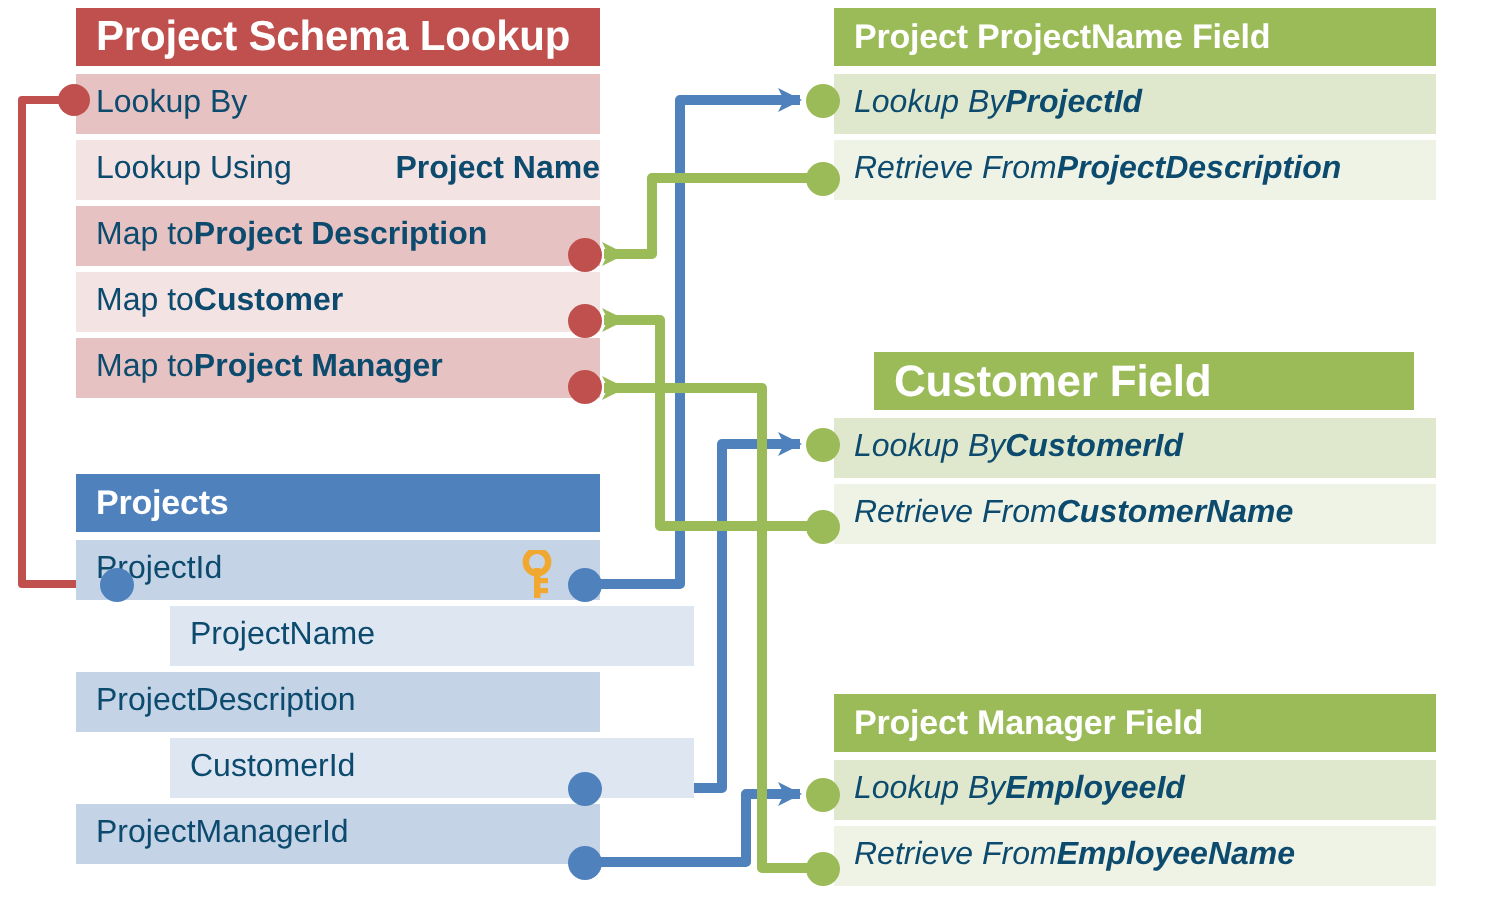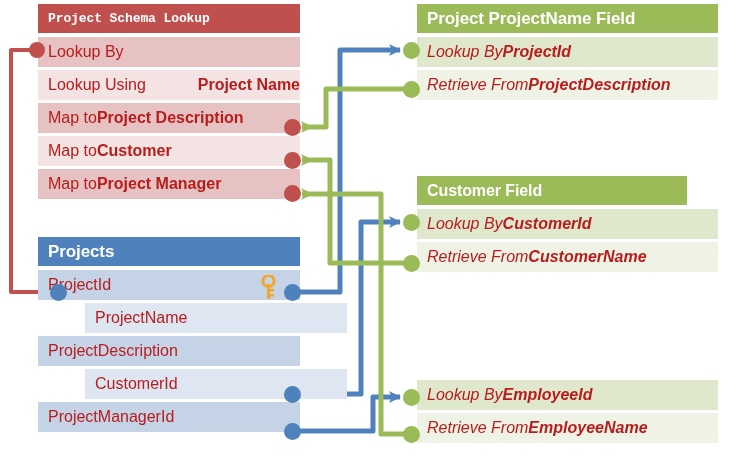--- a/index.html
+++ b/index.html
@@ -19,21 +19,21 @@
     color:#ffffff;font-weight:bold;
     padding-left:10px;
     box-sizing:border-box;
     letter-spacing:-0.1px;
   }
   .p-row{
     position:absolute;left:0;
     display:flex;align-items:center;
     padding-left:10px;
     box-sizing:border-box;
-    color:#b91c1c;
+    color:#0c4a6e;
     white-space:nowrap;
   }
   .p-row .b{font-weight:bold;}
   .ital .t, .ital .b{font-style:italic;}
 
   
   .red .p-header{background:#C0504D;}
   .red .r-odd{background:#E6C3C2;}
   .red .r-even{background:#F4E3E3;}
 
@@ -97,21 +97,21 @@
     <g>
       <path d="M411,263 L330,263 L330,160 L302,160" fill="none" stroke="#9BBB59" stroke-width="5" stroke-linejoin="round" marker-end="url(#arrGreenL)"></path>
     </g>
 
     <g>
       <path d="M411,434 L381,434 L381,194 L302,194" fill="none" stroke="#9BBB59" stroke-width="5" stroke-linejoin="round" marker-end="url(#arrGreenL)"></path>
     </g>
   </svg>
 
   <div class="panel red" style="left:38px;top:4px;width:262px;height:208px;">
-    <div class="p-header" style="width:262px;height:29px;font-size:13px;font-family:Liberation Mono, monospace;">Project Schema Lookup</div>
+    <div class="p-header" style="width:262px;height:29px;font-size:21px;">Project Schema Lookup</div>
 
     <div class="p-row r-odd" style="top:33px;width:262px;height:30px;font-size:16px;">
       <span class="t">Lookup By</span>
       <span class="b"></span>
     </div>
 
     <div class="p-row r-even" style="top:66px;width:262px;height:30px;font-size:16px;justify-content:space-between;">
       <span class="t">Lookup Using </span>
       <span class="b">Project Name</span>
     </div>
@@ -177,34 +177,35 @@
     </div>
     <div class="p-row r-even" style="top:66px;width:301px;height:30px;font-size:16px;">
       <span class="t">Retrieve From </span>
       <span class="b">ProjectDescription</span>
     </div>
   </div>
   <div class="dot dot-green" style="left:403px;top:42px;width:17px;height:17px;"></div>
   <div class="dot dot-green" style="left:403px;top:81px;width:17px;height:17px;"></div>
 
   <div class="panel green ital" style="left:417px;top:176px;width:301px;height:108px;">
-    <div class="p-header" style="width:270px;height:29px;font-size:16px;">Customer Field</div>
+    <div class="p-header" style="width:270px;height:29px;font-size:22px;margin-left:20px;">Customer Field</div>
     <div class="p-row r-odd" style="top:33px;width:301px;height:30px;font-size:16px;">
       <span class="t">Lookup By </span>
       <span class="b">CustomerId</span>
     </div>
     <div class="p-row r-even" style="top:66px;width:301px;height:30px;font-size:16px;">
       <span class="t">Retrieve From </span>
       <span class="b">CustomerName</span>
     </div>
   </div>
   <div class="dot dot-green" style="left:403px;top:214px;width:17px;height:17px;"></div>
   <div class="dot dot-green" style="left:403px;top:255px;width:17px;height:17px;"></div>
 
   <div class="panel green ital" style="left:417px;top:347px;width:301px;height:108px;">
+    <div class="p-header" style="width:301px;height:29px;font-size:17px;">Project Manager Field</div>
     <div class="p-row r-odd" style="top:33px;width:301px;height:30px;font-size:16px;">
       <span class="t">Lookup By </span>
       <span class="b">EmployeeId</span>
     </div>
     <div class="p-row r-even" style="top:66px;width:301px;height:30px;font-size:16px;">
       <span class="t">Retrieve From </span>
       <span class="b">EmployeeName</span>
     </div>
   </div>
   <div class="dot dot-green" style="left:403px;top:389px;width:17px;height:17px;"></div>

